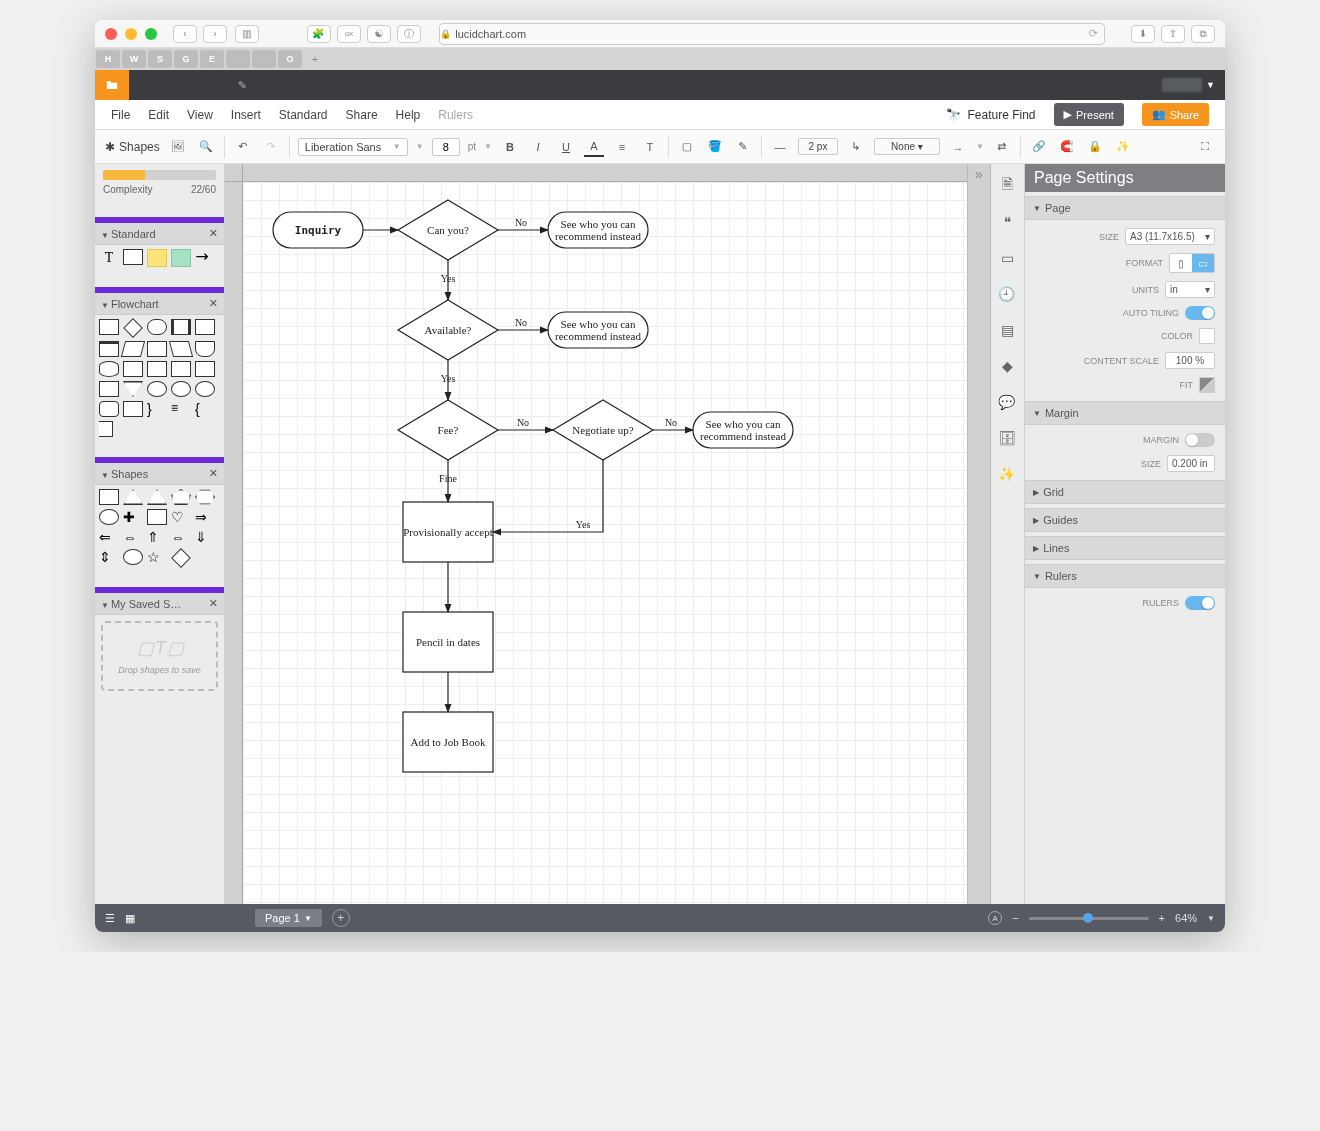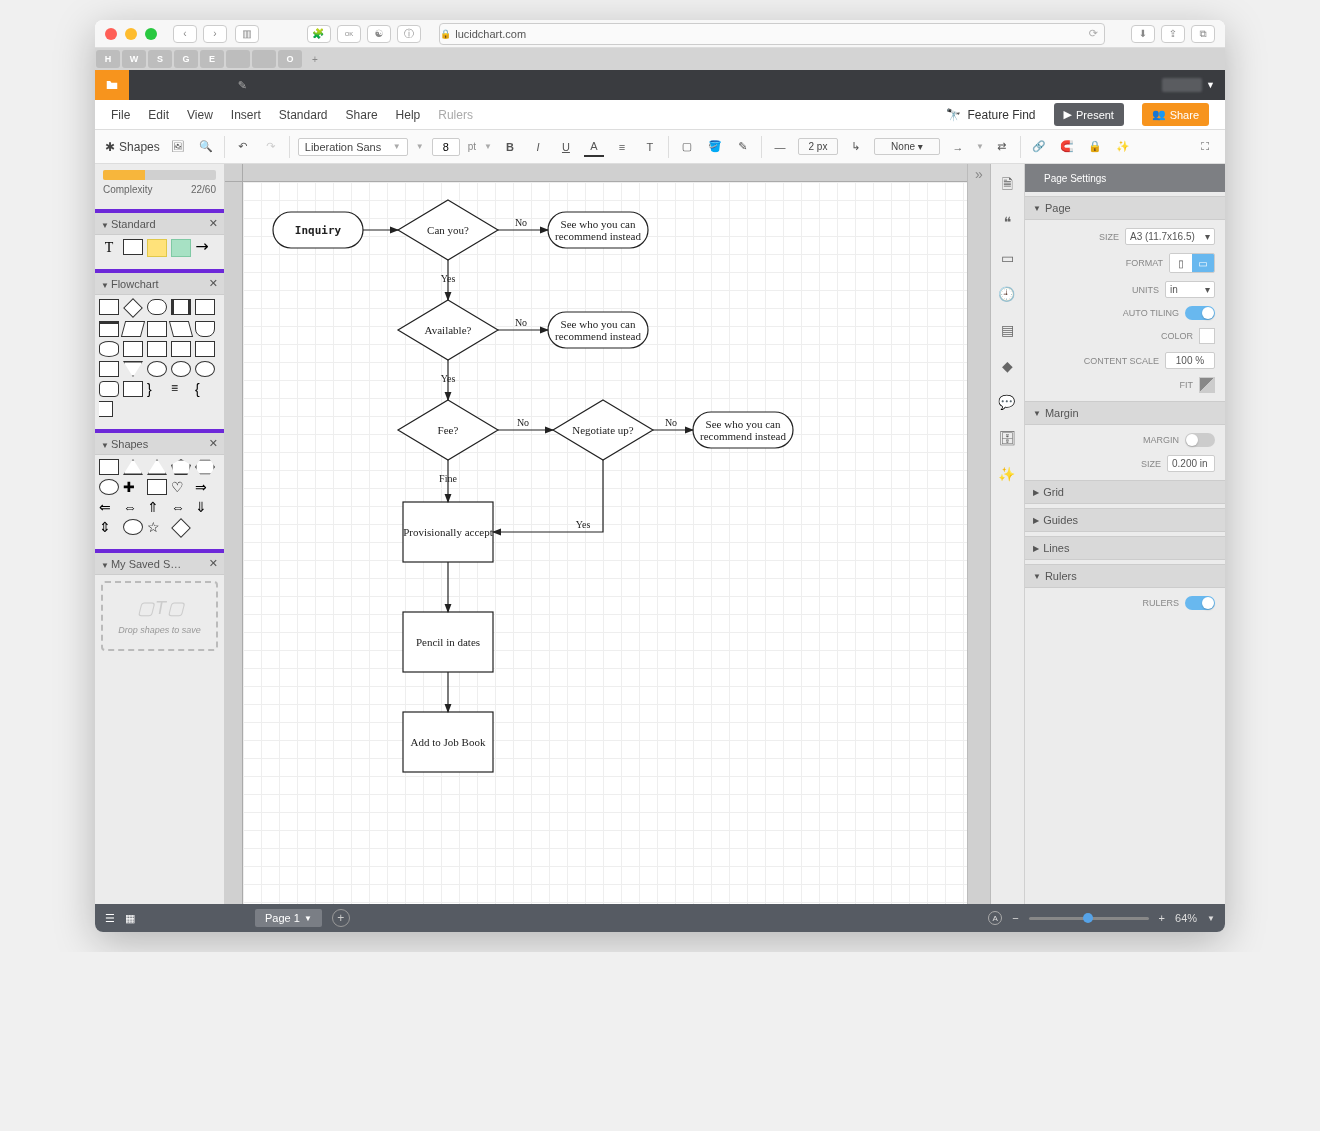--- a/index.html
+++ b/index.html
@@ -55,21 +55,21 @@
 
 
 .body { display: flex; height: 740px; background: #eee; }
 
 
 .leftpanel { width: 130px; background: #ececec; border-right: 1px solid #d0d0d0; display: flex; flex-direction: column; overflow-y: auto; }
 .complexity { padding: 6px 8px; font-size: 10px; color: #666; }
 .complexity-bar { height: 10px; background: #d0d0d0; border-radius: 2px; overflow: hidden; margin-bottom: 4px; }
 .complexity-fill { height: 100%; background: #f7b63c; }
 .complexity-row { display: flex; justify-content: space-between; font-size: 10px;}
-.section-head { background: #d9d9d9; padding: 4px 6px; font-size: 11px; color: #555; display: flex; align-items: center; justify-content: space-between; border-top:4px solid #6d28d9; border-bottom:1px solid #ccc; margin-top:8px;}
+.section-head { background: #d9d9d9; padding: 4px 6px; font-size: 11px; color: #555; display: flex; align-items: center; justify-content: space-between; border-top:6px solid #6d28d9; border-bottom:1px solid #ccc; margin-top:16px;}
 .section-head .tri { font-size: 8px; margin-right: 2px; }
 .shape-grid { display: flex; flex-wrap: wrap; padding: 4px; gap: 4px; }
 .shape-cell { width: 20px; height: 16px; border: 1.5px solid #333; background: #fff; }
 .saved-drop { margin: 6px; border: 2px dashed #bbb; border-radius: 4px; padding: 14px 4px; text-align: center; font-size: 9px; color: #999; font-style: italic; }
 .saved-drop .placeholder-icons { font-size: 18px; color: #ccc; margin-bottom: 6px; letter-spacing: -2px;}
 
 
 .canvas-wrap { flex: 1; display: flex; flex-direction: column; position: relative; }
 .ruler-corner { position: absolute; top:0;left:0;width:18px;height:18px;background:#d0d0d0;border-right:1px solid #aaa;border-bottom:1px solid #aaa;z-index:3;}
 .ruler-h { height: 18px; background: #d0d0d0; border-bottom: 1px solid #aaa; margin-left:0; position:relative; z-index:2;}
@@ -82,21 +82,21 @@
 }
 .canvas svg { position: absolute; top: 0; left: 0; }
 
 
 .collapse-strip { width: 24px; background: #d0d0d0; display:flex;align-items:flex-start;justify-content:center;padding-top:2px;font-size:14px;color:#888;border-left:1px solid #bbb;border-right:1px solid #bbb;}
 .icon-strip { width: 34px; background: #ececec; display: flex; flex-direction: column; align-items: center; gap: 20px; padding-top: 14px; border-right:1px solid #d0d0d0;}
 .icon-strip div { width: 16px; height: 16px; color: #666; font-size: 14px; display:flex;align-items:center;justify-content:center;cursor:pointer;}
 
 
 .rightpanel { width: 200px; background: #ececec; display: flex; flex-direction: column; font-size: 11px; color: #555; }
-.rp-title { height: 28px; background: #7d7f83; color: #fff; display: flex; align-items: center; padding: 0 19px; font-size: 10px; }
+.rp-title { height: 28px; background: #7d7f83; color: #fff; display: flex; align-items: center; padding: 0 9px; font-size: 16px; }
 .rp-section { background: #d9d9d9; padding: 5px 8px; font-size: 11px; color: #555; display: flex; align-items: center; border-bottom:1px solid #ccc;border-top:1px solid #ccc;margin-top:4px;}
 .rp-section .tri { font-size: 8px; margin-right: 4px; }
 .rp-body { padding: 8px 10px 4px 10px; display: flex; flex-direction: column; gap: 8px; }
 .rp-row { display: flex; align-items: center; justify-content: flex-end; gap: 6px; }
 .rp-label { font-size: 9px; color: #888; text-transform: uppercase; flex:1; text-align:right; }
 .rp-input { border: 1px solid #ccc; background: #fff; padding: 2px 4px; font-size: 10px; border-radius: 2px; width: 80px; }
 .rp-select { border: 1px solid #ccc; background: #fff; padding: 2px 4px; font-size: 10px; border-radius: 2px; width: 80px; display:flex;justify-content:space-between;}
 .toggle { width: 30px; height: 14px; background: #68b8ef; border-radius: 8px; position: relative; }
 .toggle.off { background: #ccc; }
 .toggle::after { content:''; position:absolute; width:12px;height:12px;background:#fff;border-radius:50%;top:1px;right:1px;box-shadow:0 1px 2px rgba(0,0,0,0.2);}

